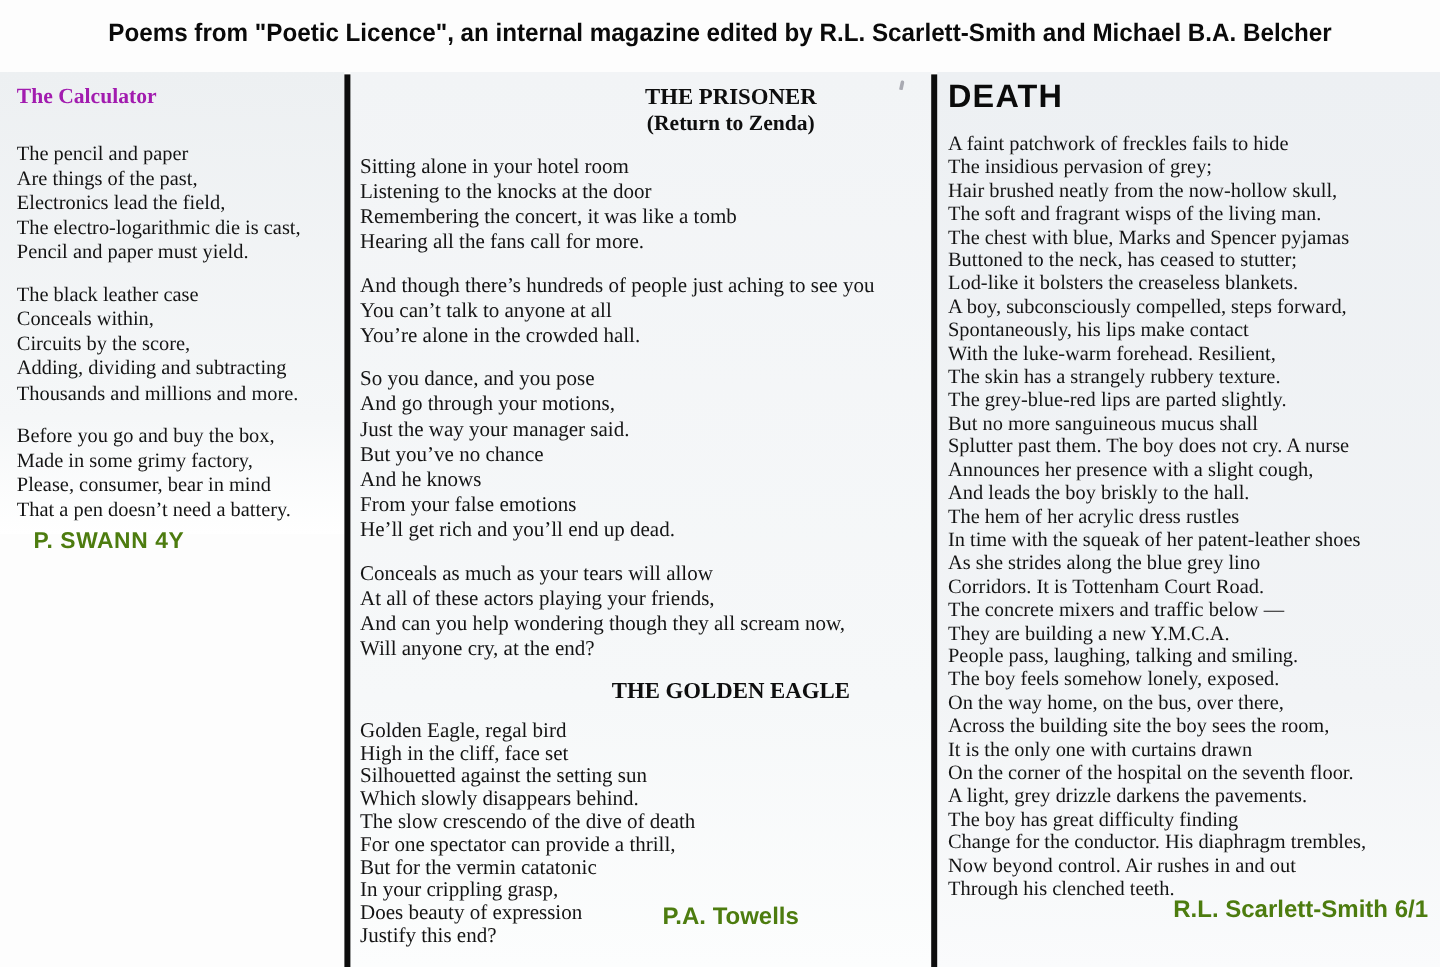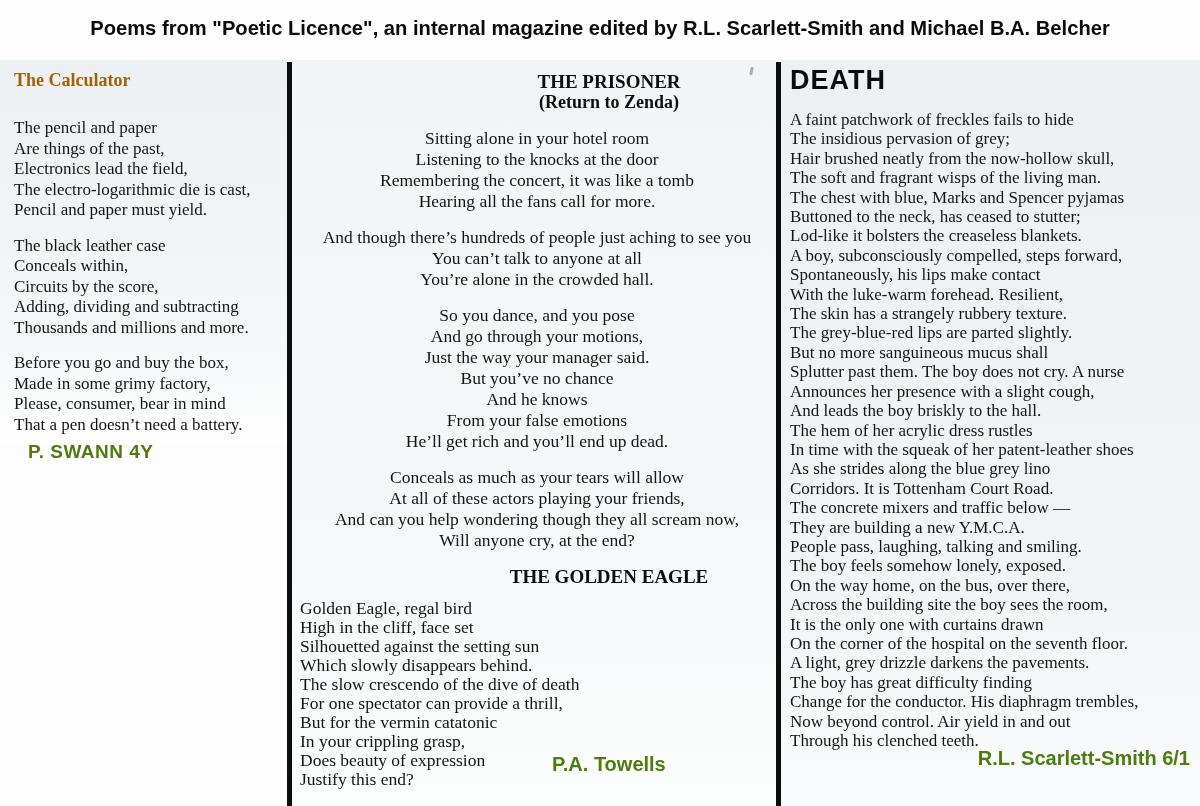--- a/index.html
+++ b/index.html
@@ -44,37 +44,37 @@
   #divider2 { left: 776px; }
 
   .col { position: absolute; z-index: 1; }
   #col1 { left: 14px;  top: 70px; width: 270px; }
   #col2 { left: 300px; top: 66px; width: 474px; }
   #col3 { left: 790px; top: 66px; width: 406px; }
 
   .line { white-space: nowrap; }
 
   
-  #col1 .poem-title { font-family: "Liberation Serif", serif; font-weight: bold; font-size: 18px; line-height: 20px; color: #a16207; }
+  #col1 .poem-title { font-family: "Liberation Serif", serif; font-weight: bold; font-size: 18px; line-height: 20px; color: #a21caf; }
   #col1 .stanzas { margin-top: 28px; font-size: 17px; }
   #col1 .stanza { margin-bottom: 15px; }
   #col1 .line { line-height: 20.5px; }
 
   
   #col2 .poem-title,
   #col2 .poem-subtitle {
     font-family: "Liberation Serif", serif; font-weight: bold;
     text-align: center; position: relative; left: 72px;
     color: #0e0e0e; white-space: nowrap;
   }
   #col2 .poem-title { font-size: 19px; line-height: 20px; margin-top: 6px; }
   #col2 .poem-subtitle { font-size: 18px; line-height: 20px; }
   #col2 .stanzas-prisoner { margin-top: 16px; font-size: 17.5px; }
   #col2 .stanzas-prisoner .stanza { margin-bottom: 15px; }
-  #col2 .stanzas-prisoner .line { line-height: 21px; text-align: center; }
+  #col2 .stanzas-prisoner .line { line-height: 21px; }
   #col2 .eagle-title { margin-top: 16px; }
   #col2 .stanzas-eagle { margin-top: 12px; font-size: 17.5px; }
   #col2 .stanzas-eagle .line { line-height: 19px; }
 
   
   #col3 .death-title {
     font-family: "Liberation Sans", sans-serif; font-weight: bold;
     font-size: 27px; line-height: 28px; letter-spacing: 1px; color: #0b0b0b;
   }
   #col3 .stanzas { margin-top: 16px; font-size: 17px; }
@@ -217,21 +217,21 @@
           <div class="line">They are building a new Y.M.C.A.</div>
           <div class="line">People pass, laughing, talking and smiling.</div>
           <div class="line">The boy feels somehow lonely, exposed.</div>
           <div class="line">On the way home, on the bus, over there,</div>
           <div class="line">Across the building site the boy sees the room,</div>
           <div class="line">It is the only one with curtains drawn</div>
           <div class="line">On the corner of the hospital on the seventh floor.</div>
           <div class="line">A light, grey drizzle darkens the pavements.</div>
           <div class="line">The boy has great difficulty finding</div>
           <div class="line">Change for the conductor. His diaphragm trembles,</div>
-          <div class="line">Now beyond control. Air yield in and out</div>
+          <div class="line">Now beyond control. Air rushes in and out</div>
           <div class="line">Through his clenched teeth.</div>
         </div>
       </div>
   </section>
 
   <div id="sig-swann" class="sig">P. SWANN 4Y</div>
   <div id="sig-towells" class="sig">P.A. Towells</div>
   <div id="sig-scarlett" class="sig">R.L. Scarlett-Smith 6/1</div>
 
 </div>

